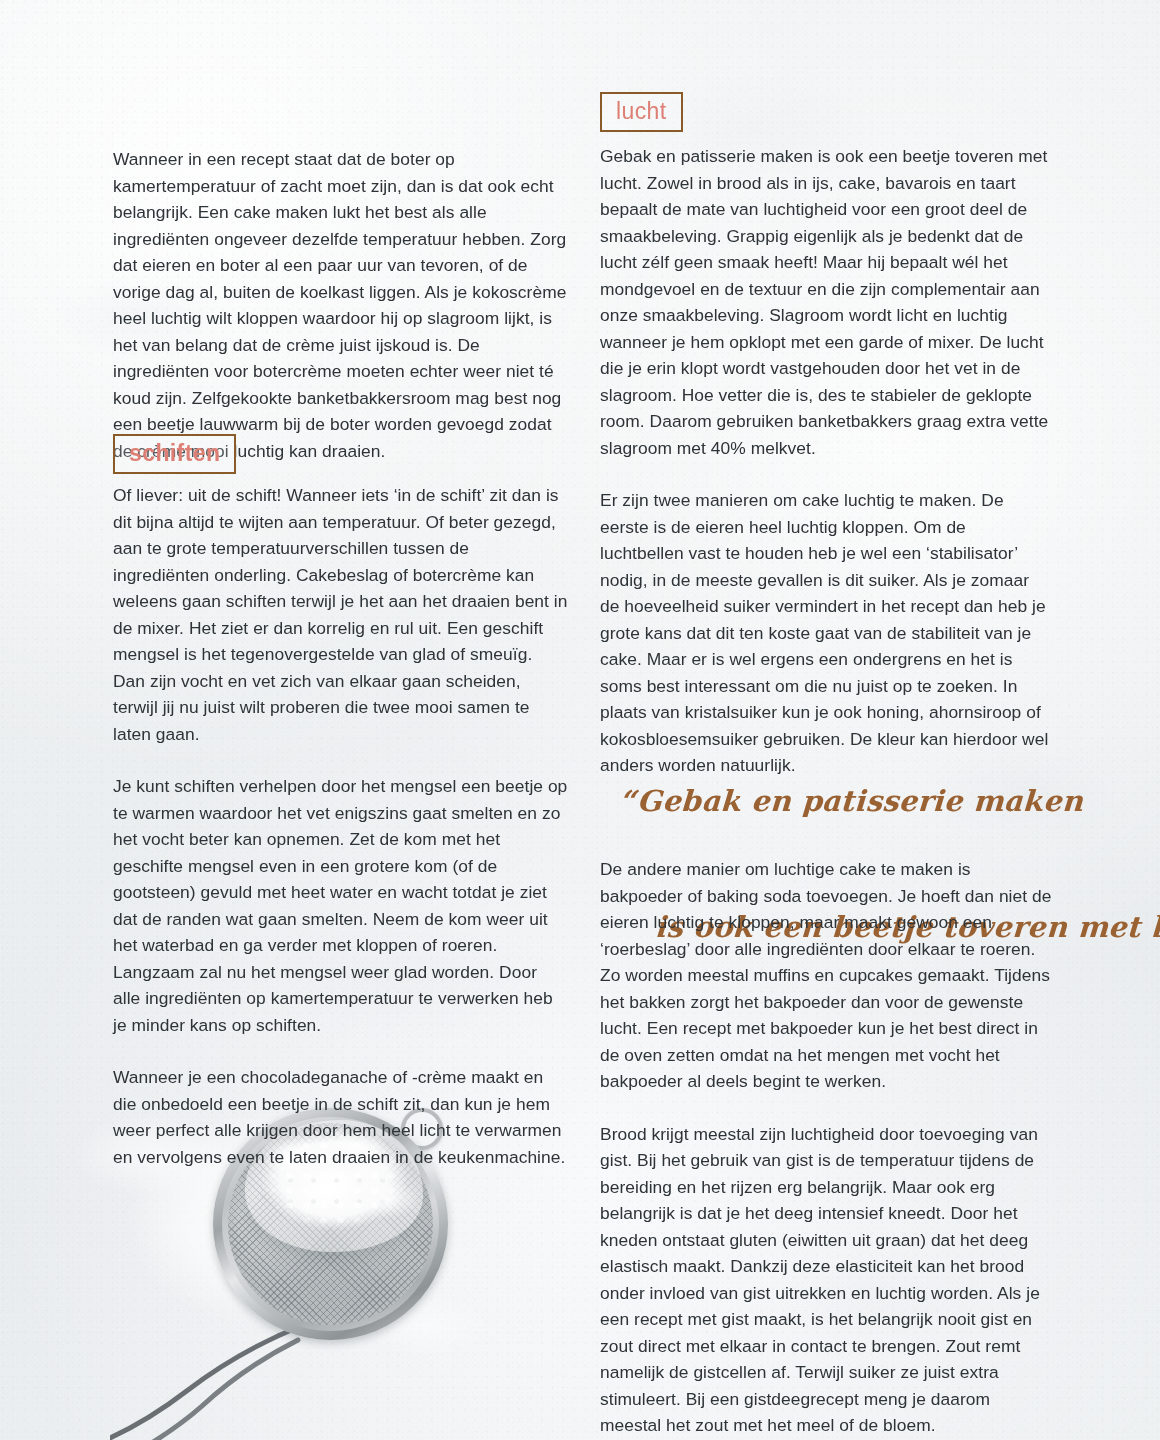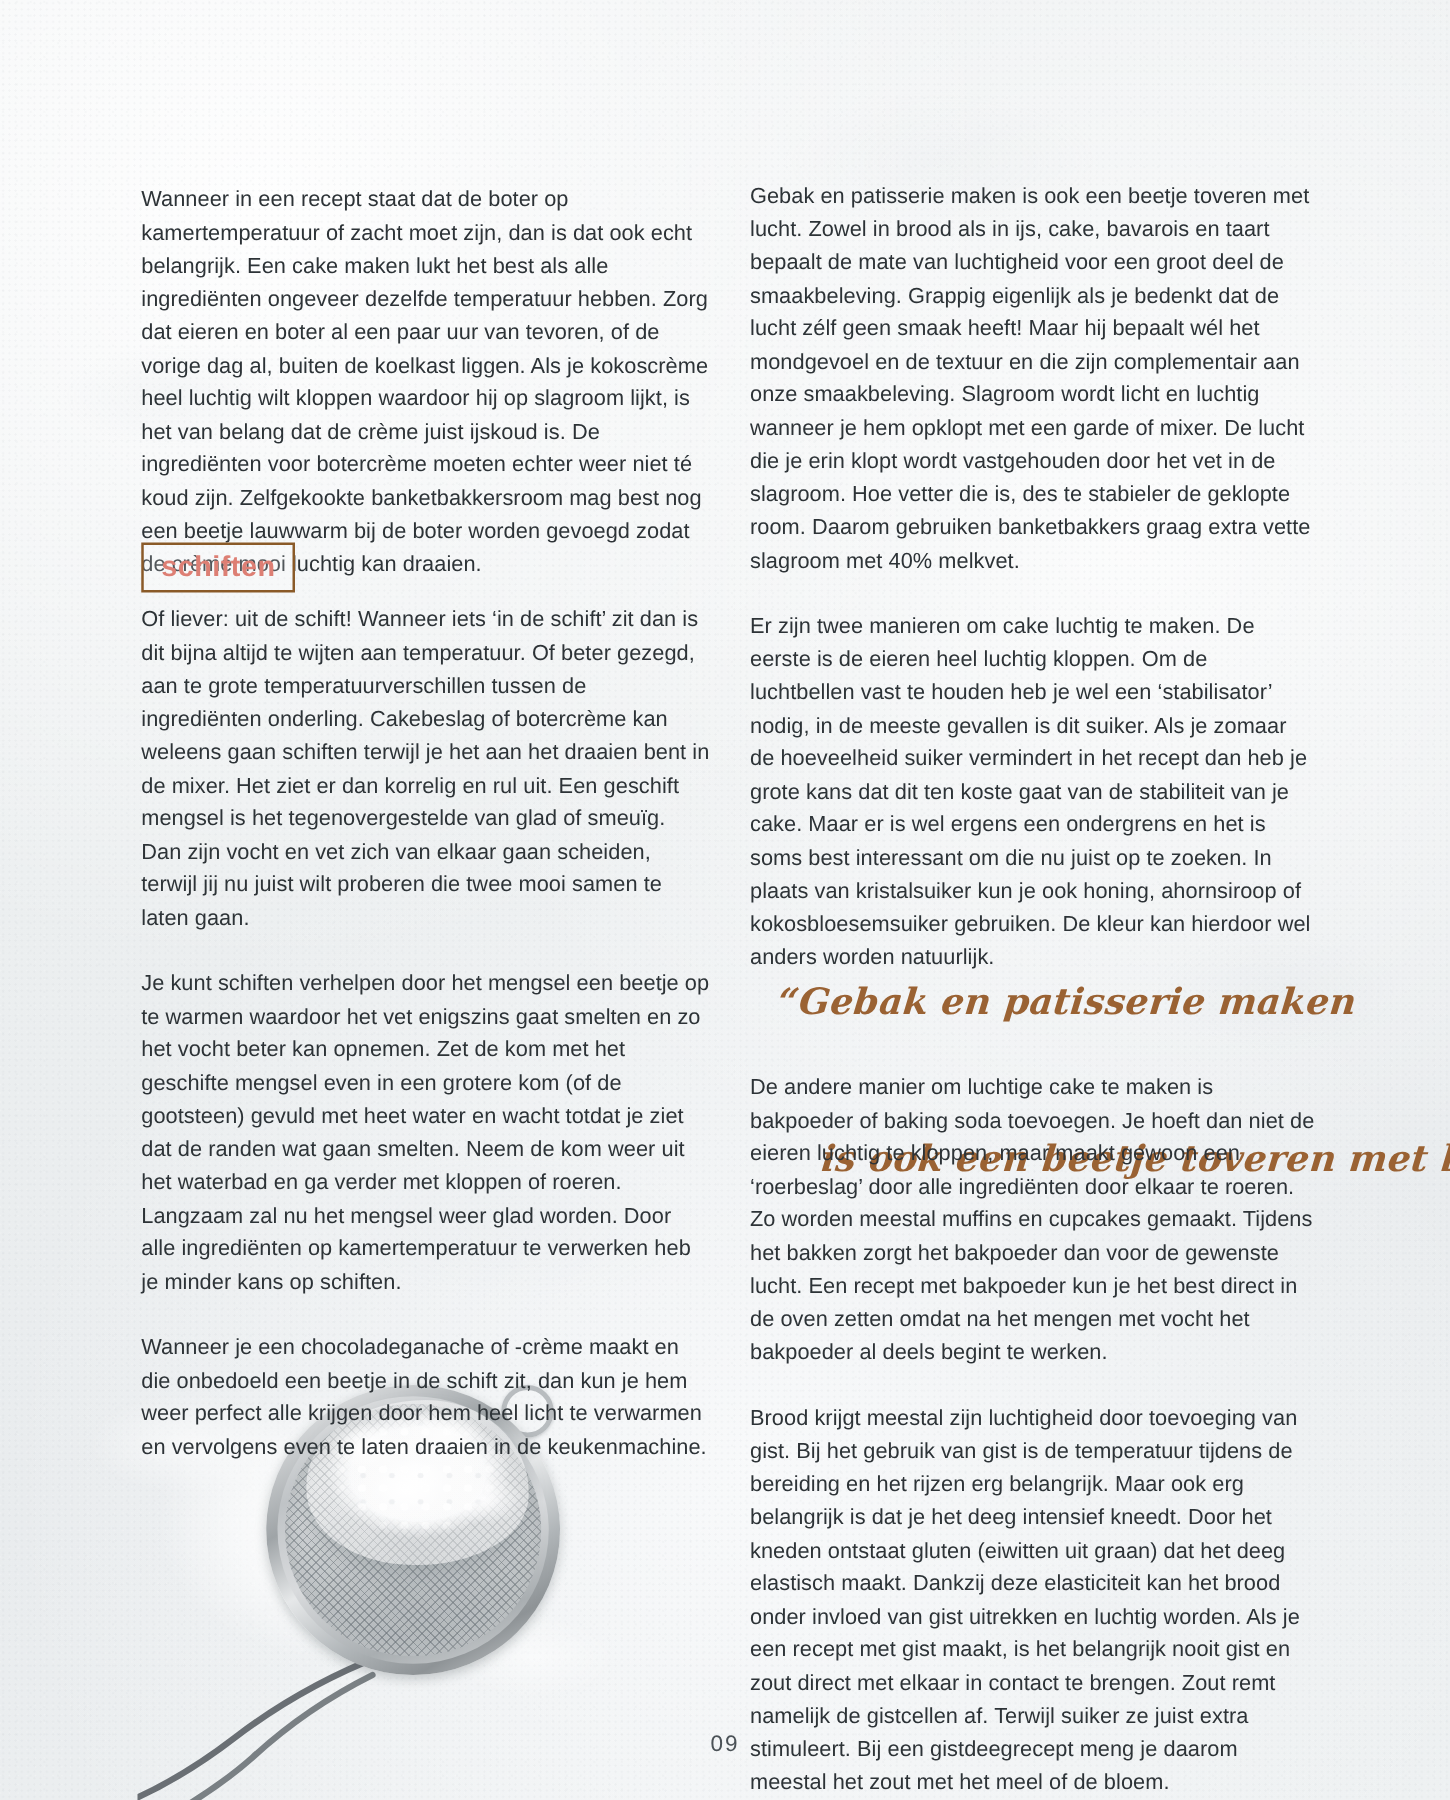--- a/index.html
+++ b/index.html
@@ -223,32 +223,34 @@
   <div class="col col-left" style="top:434px;font-weight:bold;">
     <div class="chip">schiften</div>
   </div>
 
   <div class="col col-left" style="top:482px;">
     <p class="body">Of liever: uit de schift! Wanneer iets ‘in de schift’ zit dan is dit bijna altijd te wijten aan temperatuur. Of beter gezegd, aan te grote temperatuurverschillen tussen de ingrediënten onderling. Cakebeslag of botercrème kan weleens gaan schiften terwijl je het aan het draaien bent in de mixer. Het ziet er dan korrelig en rul uit. Een geschift mengsel is het tegenovergestelde van glad of smeuïg. Dan zijn vocht en vet zich van elkaar gaan scheiden, terwijl jij nu juist wilt proberen die twee mooi samen te laten gaan.</p>
     <p class="body">Je kunt schiften verhelpen door het mengsel een beetje op te warmen waardoor het vet enigszins gaat smelten en zo het vocht beter kan opnemen. Zet de kom met het geschifte mengsel even in een grotere kom (of de gootsteen) gevuld met heet water en wacht totdat je ziet dat de randen wat gaan smelten. Neem de kom weer uit het waterbad en ga verder met kloppen of roeren. Langzaam zal nu het mengsel weer glad worden. Door alle ingrediënten op kamertemperatuur te verwerken heb je minder kans op schiften.</p>
     <p class="body">Wanneer je een chocoladeganache of -crème maakt en die onbedoeld een beetje in de schift zit, dan kun je hem weer perfect alle krijgen door hem heel licht te verwarmen en vervolgens even te laten draaien in de keukenmachine.</p>
   </div>
 
+  <div class="col col-right" style="top:92px;">
+    <div class="chip">lucht</div>
+  </div>
 
   <div class="col col-right" style="top:143px;">
     <p class="body">Gebak en patisserie maken is ook een beetje toveren met lucht. Zowel in brood als in ijs, cake, bavarois en taart bepaalt de mate van luchtigheid voor een groot deel de smaakbeleving. Grappig eigenlijk als je bedenkt dat de lucht zélf geen smaak heeft! Maar hij bepaalt wél het mondgevoel en de textuur en die zijn complementair aan onze smaakbeleving. Slagroom wordt licht en luchtig wanneer je hem opklopt met een garde of mixer. De lucht die je erin klopt wordt vastgehouden door het vet in de slagroom. Hoe vetter die is, des te stabieler de geklopte room. Daarom gebruiken banketbakkers graag extra vette slagroom met 40% melkvet.</p>
     <p class="body">Er zijn twee manieren om cake luchtig te maken. De eerste is de eieren heel luchtig kloppen. Om de luchtbellen vast te houden heb je wel een ‘stabilisator’ nodig, in de meeste gevallen is dit suiker. Als je zomaar de hoeveelheid suiker vermindert in het recept dan heb je grote kans dat dit ten koste gaat van de stabiliteit van je cake. Maar er is wel ergens een ondergrens en het is soms best interessant om die nu juist op te zoeken. In plaats van kristalsuiker kun je ook honing, ahornsiroop of kokosbloesemsuiker gebruiken. De kleur kan hierdoor wel anders worden natuurlijk.</p>
   </div>
 
   <div class="col col-right" style="top:696px;width:470px;">
     <div class="quote">
       <span class="l1">“Gebak en patisserie maken</span>
       <span class="l2">is ook een beetje toveren met lucht”</span>
     </div>
   </div>
 
   <div class="col col-right" style="top:856px;">
     <p class="body">De andere manier om luchtige cake te maken is bakpoeder of baking soda toevoegen. Je hoeft dan niet de eieren luchtig te kloppen, maar maakt gewoon een ‘roerbeslag’ door alle ingrediënten door elkaar te roeren. Zo worden meestal muffins en cupcakes gemaakt. Tijdens het bakken zorgt het bakpoeder dan voor de gewenste lucht. Een recept met bakpoeder kun je het best direct in de oven zetten omdat na het mengen met vocht het bakpoeder al deels begint te werken.</p>
     <p class="body">Brood krijgt meestal zijn luchtigheid door toevoeging van gist. Bij het gebruik van gist is de temperatuur tijdens de bereiding en het rijzen erg belangrijk. Maar ook erg belangrijk is dat je het deeg intensief kneedt. Door het kneden ontstaat gluten (eiwitten uit graan) dat het deeg elastisch maakt. Dankzij deze elasticiteit kan het brood onder invloed van gist uitrekken en luchtig worden. Als je een recept met gist maakt, is het belangrijk nooit gist en zout direct met elkaar in contact te brengen. Zout remt namelijk de gistcellen af. Terwijl suiker ze juist extra stimuleert. Bij een gistdeegrecept meng je daarom meestal het zout met het meel of de bloem.</p>
   </div>
 
-  <div class="folio" style="top:1385px;">09</div>
 </div>
 
 </body></html>

